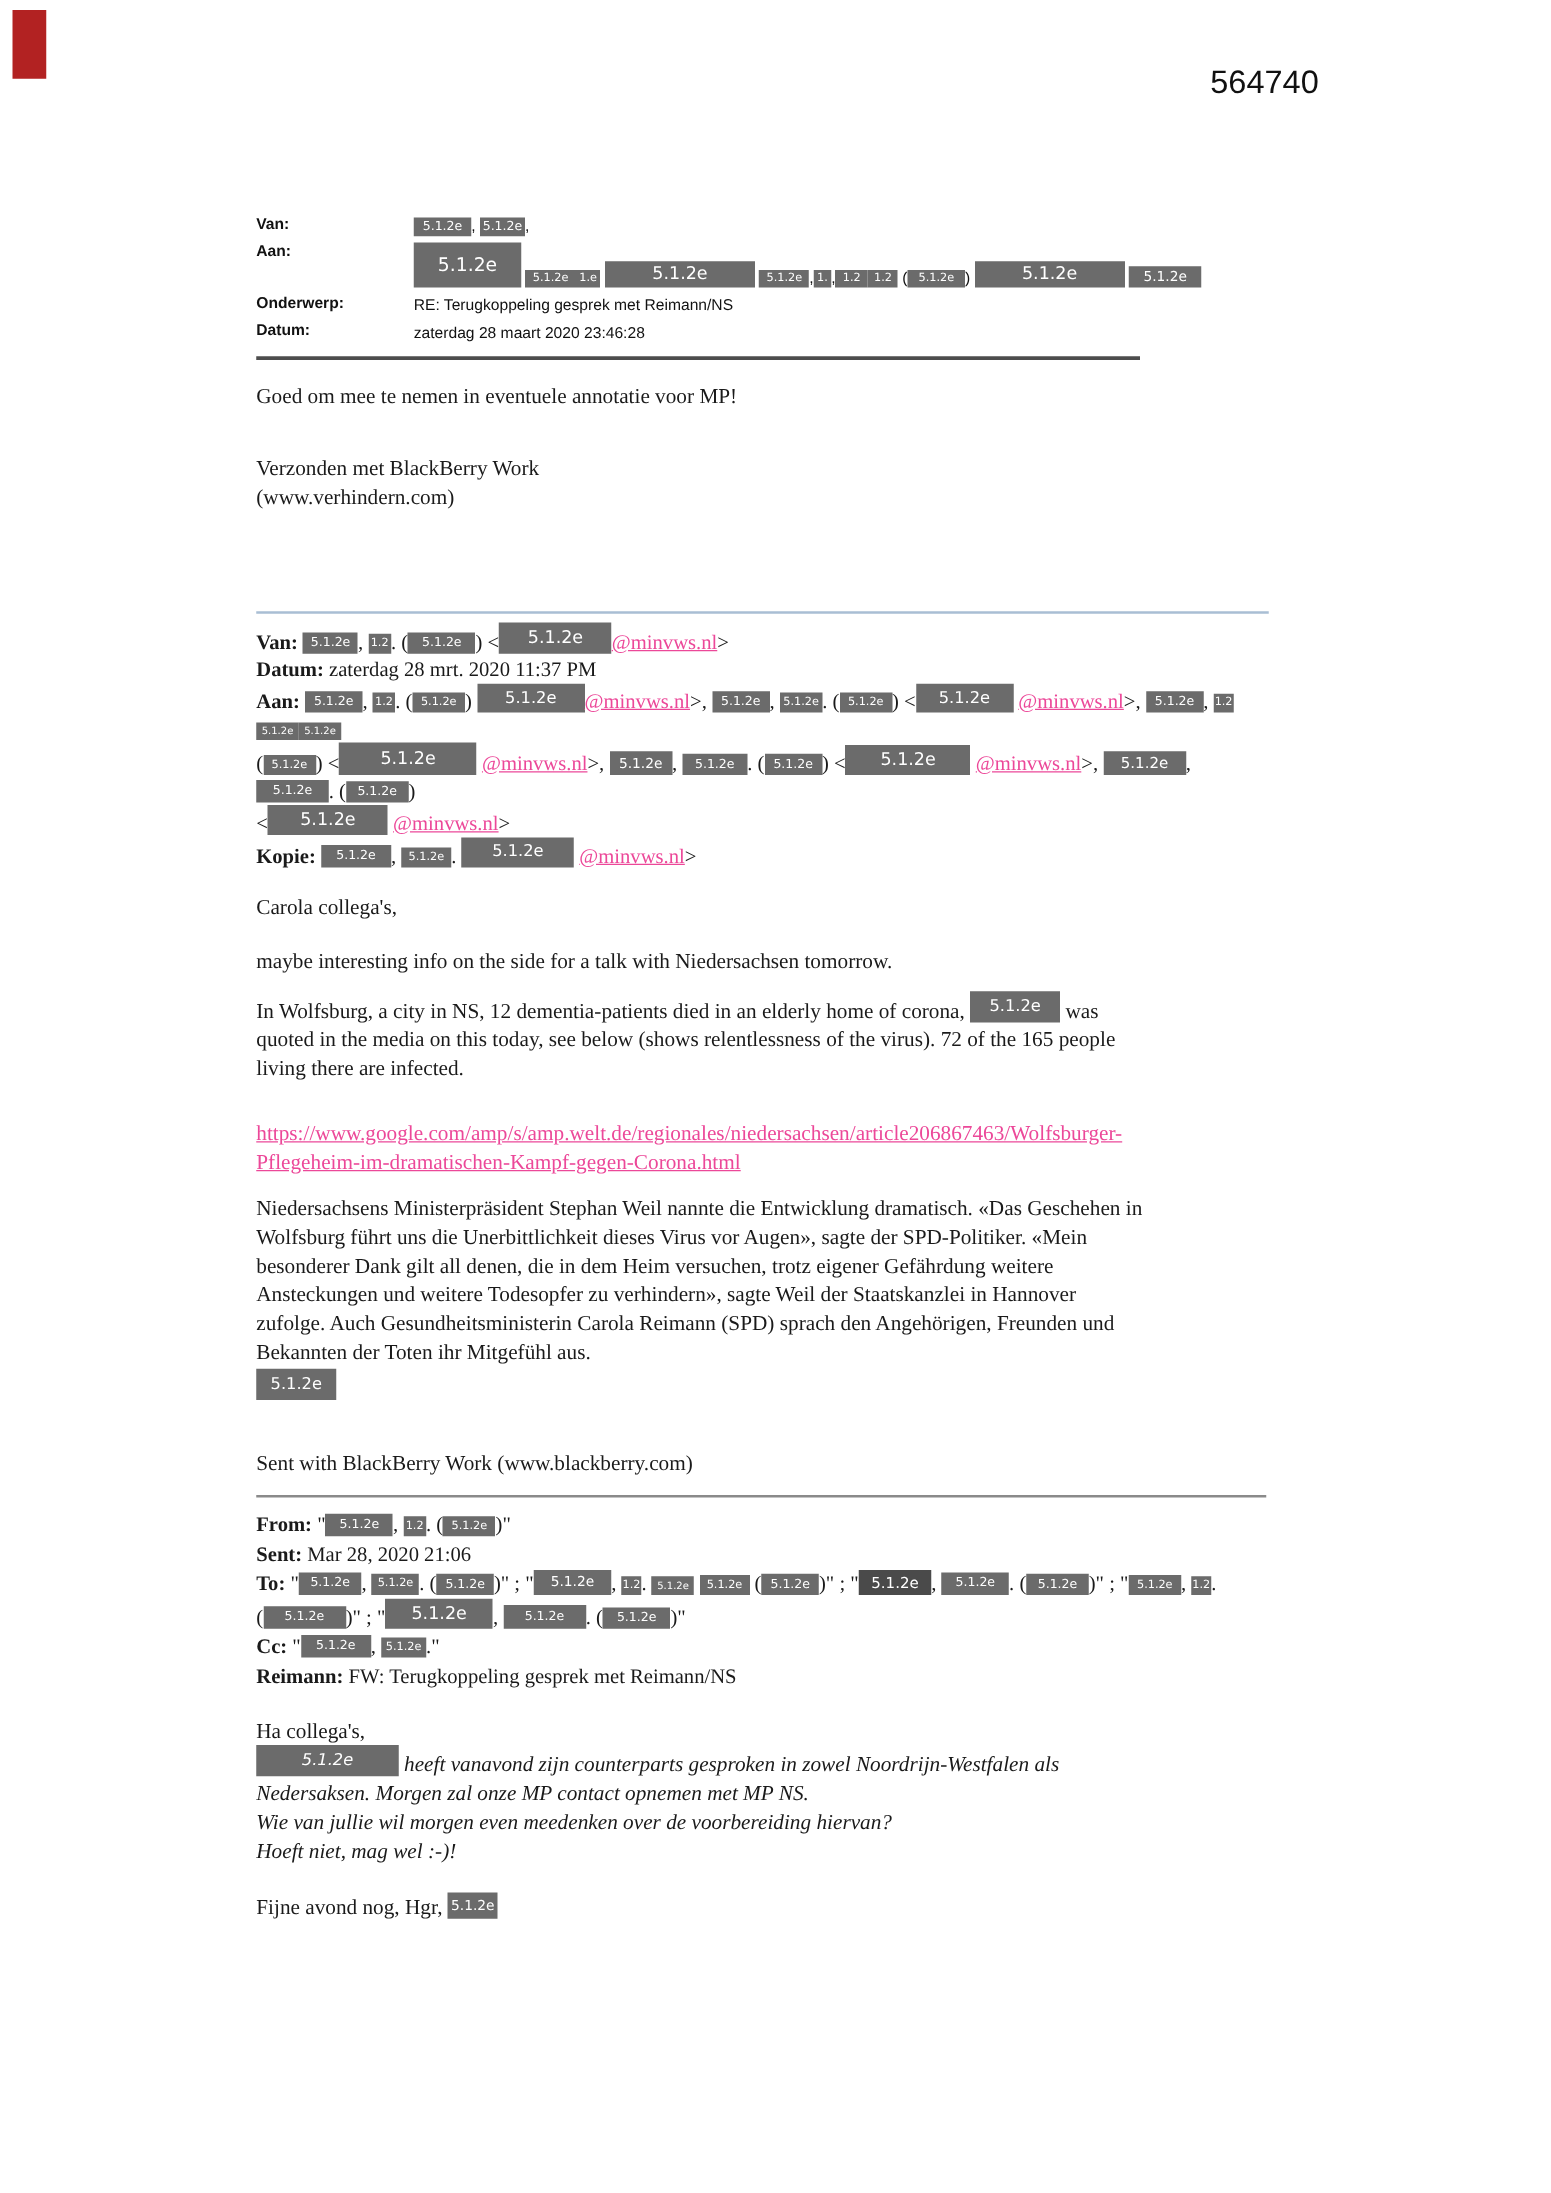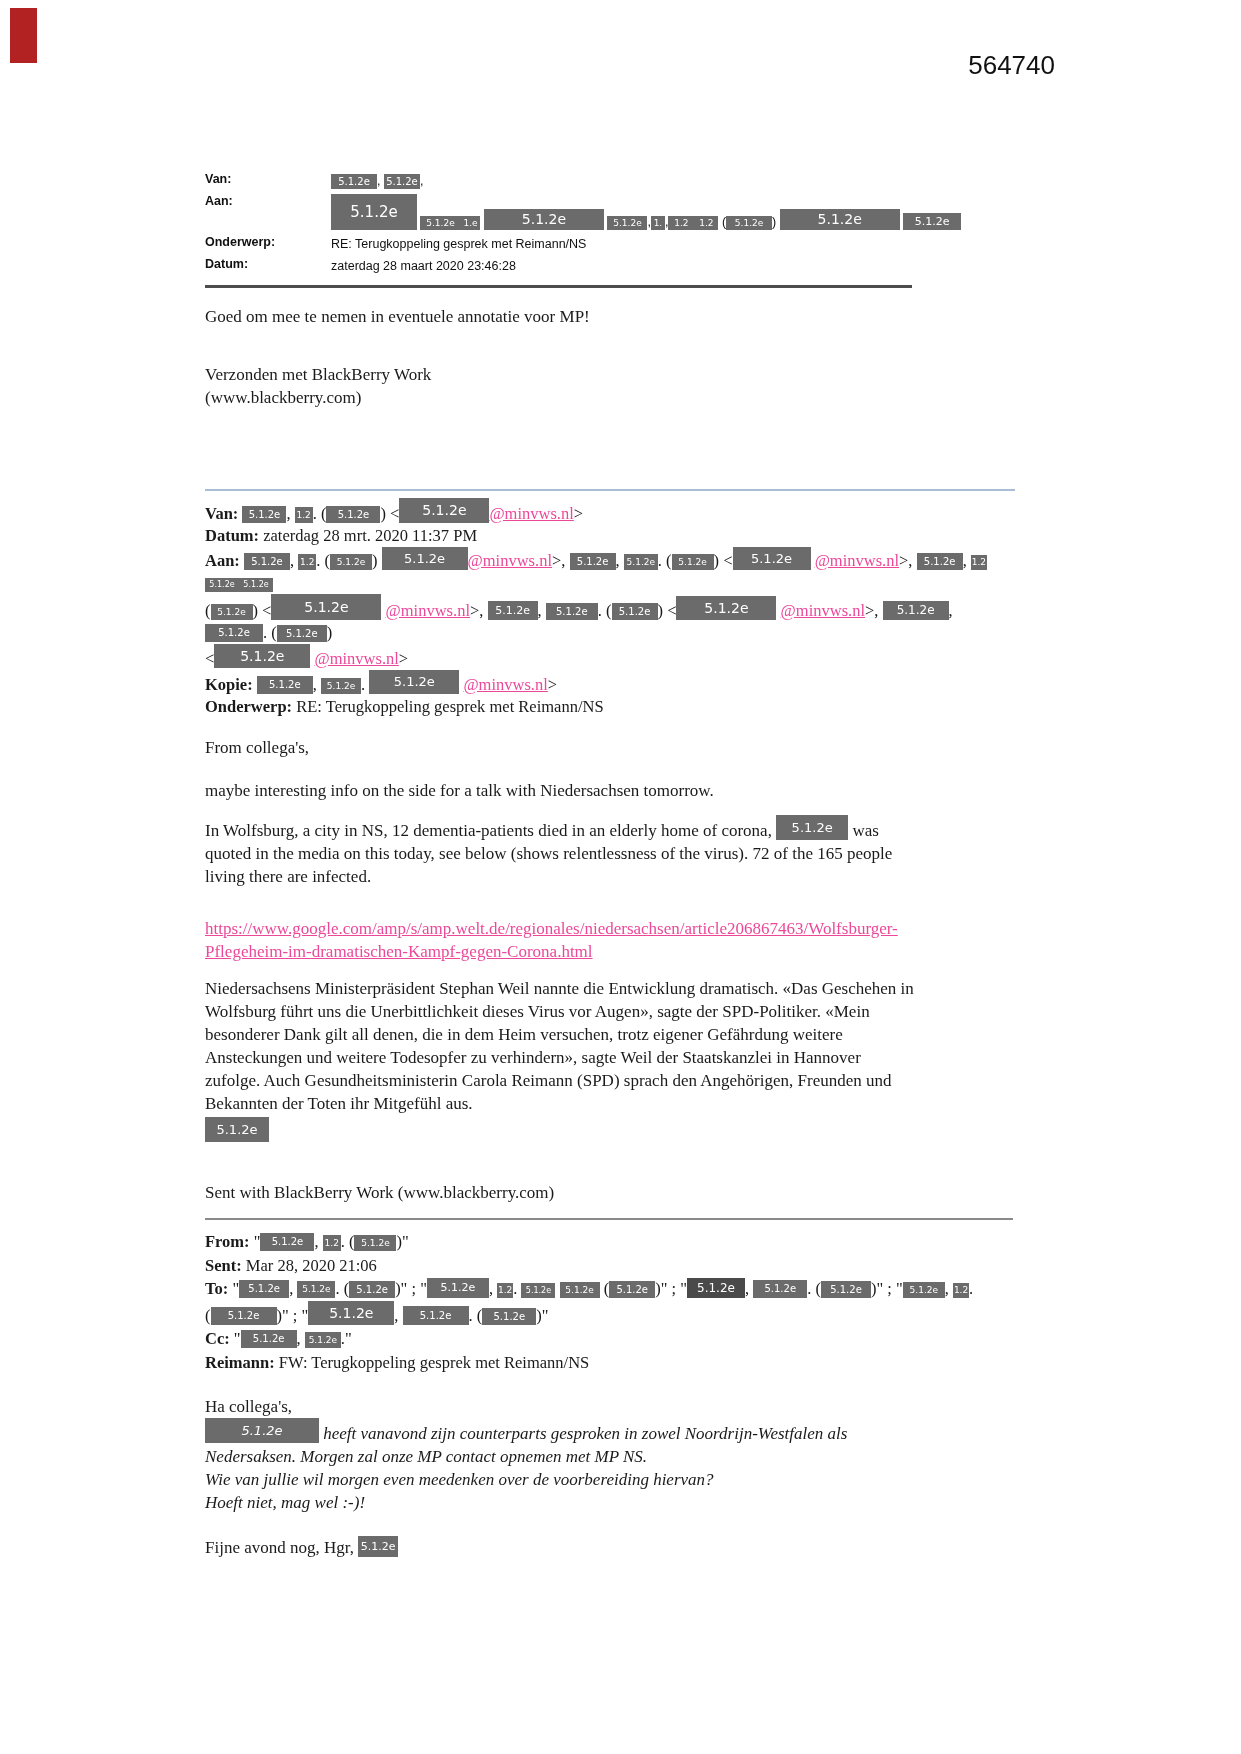--- a/index.html
+++ b/index.html
@@ -82,36 +82,35 @@
         <span class="h1-label">Datum:</span>
         <span class="h1-value">zaterdag 28 maart 2020 23:46:28</span>
       </div>
     </div>
     <hr class="rule1">
 
     <div class="intro para">Goed om mee te nemen in eventuele annotatie voor MP!</div>
 
     <div class="bb">
       <div>Verzonden met BlackBerry Work</div>
-      <div>(www.blackberry.com)</div>
+      <div>(www.verhindern.com)</div>
     </div>
 
     <hr class="rule2">
 
     <div class="hserif h2">
         <div class="hline"><span class="bold">Van:</span><span> </span><span class="rd" style="width: 44px; height: 17px; font-size: 10px; line-height: 17px;">5.1.2e</span><span>, </span><span class="rd" style="width: 18px; height: 16px; font-size: 9px; line-height: 16px;">1.2</span><span>. (</span><span class="rd" style="width: 54px; height: 17px; font-size: 10px; line-height: 17px;">5.1.2e</span><span>) &lt;</span><span class="rd" style="width: 90px; height: 25px; font-size: 14px; line-height: 25px;">5.1.2e</span><span class="lk">@minvws.nl</span><span>&gt;</span></div>
         <div class="hline"><span class="bold">Datum:</span><span> zaterdag 28 mrt. 2020 11:37 PM</span></div>
         <div class="hline"><span class="bold">Aan:</span><span> </span><span class="rd" style="width: 46px; height: 17px; font-size: 10px; line-height: 17px;">5.1.2e</span><span>, </span><span class="rd" style="width: 18px; height: 16px; font-size: 9px; line-height: 16px;">1.2</span><span>. (</span><span class="rd" style="width: 42px; height: 16px; font-size: 9px; line-height: 16px;">5.1.2e</span><span>) </span><span class="rd" style="width: 86px; height: 23px; font-size: 13px; line-height: 23px;">5.1.2e</span><span class="lk">@minvws.nl</span><span>&gt;, </span><span class="rd" style="width: 46px; height: 17px; font-size: 10px; line-height: 17px;">5.1.2e</span><span>, </span><span class="rd" style="width: 34px; height: 16px; font-size: 9px; line-height: 16px;">5.1.2e</span><span>. (</span><span class="rd" style="width: 42px; height: 16px; font-size: 9px; line-height: 16px;">5.1.2e</span><span>) &lt;</span><span class="rd" style="width: 78px; height: 23px; font-size: 13px; line-height: 23px;">5.1.2e</span><span> </span><span class="lk">@minvws.nl</span><span>&gt;, </span><span class="rd" style="width: 46px; height: 17px; font-size: 10px; line-height: 17px;">5.1.2e</span><span>, </span><span class="rd" style="width: 16px; height: 15px; font-size: 9px; line-height: 15px;">1.2</span><span> </span><span class="rd" style="width: 34px; height: 14px; font-size: 8px; line-height: 14px;">5.1.2e</span><span class="rd" style="width: 34px; height: 14px; font-size: 8px; line-height: 14px;">5.1.2e</span></div>
         <div class="hline"><span>(</span><span class="rd" style="width: 42px; height: 16px; font-size: 9px; line-height: 16px;">5.1.2e</span><span>) &lt;</span><span class="rd" style="width: 110px; height: 26px; font-size: 14px; line-height: 26px;">5.1.2e</span><span> </span><span class="lk">@minvws.nl</span><span>&gt;, </span><span class="rd" style="width: 50px; height: 19px; font-size: 11px; line-height: 19px;">5.1.2e</span><span>, </span><span class="rd" style="width: 52px; height: 17px; font-size: 10px; line-height: 17px;">5.1.2e</span><span>. (</span><span class="rd" style="width: 46px; height: 17px; font-size: 10px; line-height: 17px;">5.1.2e</span><span>) &lt;</span><span class="rd" style="width: 100px; height: 24px; font-size: 14px; line-height: 24px;">5.1.2e</span><span> </span><span class="lk">@minvws.nl</span><span>&gt;, </span><span class="rd" style="width: 66px; height: 19px; font-size: 12px; line-height: 19px;">5.1.2e</span><span>, </span><span class="rd" style="width: 58px; height: 18px; font-size: 10px; line-height: 18px;">5.1.2e</span><span>. (</span><span class="rd" style="width: 50px; height: 17px; font-size: 10px; line-height: 17px;">5.1.2e</span><span>)</span></div>
         <div class="hline"><span>&lt;</span><span class="rd" style="width: 96px; height: 24px; font-size: 14px; line-height: 24px;">5.1.2e</span><span> </span><span class="lk">@minvws.nl</span><span>&gt;</span></div>
         <div class="hline"><span class="bold">Kopie:</span><span> </span><span class="rd" style="width: 56px; height: 18px; font-size: 10px; line-height: 18px;">5.1.2e</span><span>, </span><span class="rd" style="width: 40px; height: 16px; font-size: 9px; line-height: 16px;">5.1.2e</span><span>. </span><span class="rd" style="width: 90px; height: 24px; font-size: 13px; line-height: 24px;">5.1.2e</span><span> </span><span class="lk">@minvws.nl</span><span>&gt;</span></div>
-        <div class="hline"><span class="bold">Onderwerp:</span><span> RE: Terugkoppeling gesprek met Reimann/NS</span></div>
       </div>
 
-    <div class="para greeting">From collega's,</div>
+    <div class="para greeting">Carola collega's,</div>
     <div class="para p1">maybe interesting info on the side for a talk with Niedersachsen tomorrow.</div>
     <div class="para p2"><span>In Wolfsburg, a city in NS, 12 dementia-patients died in an elderly home of corona, </span><span class="rd" style="width: 72px; height: 25px; font-size: 13px; line-height: 25px;">5.1.2e</span><span> was quoted in the media on this today, see below (shows relentlessness of the virus). 72 of the 165 people living there are infected.</span></div>
 
     <div class="para linkblock">
       <div class="lk">https://www.google.com/amp/s/amp.welt.de/regionales/niedersachsen/article206867463/Wolfsburger-</div>
       <div class="lk">Pflegeheim-im-dramatischen-Kampf-gegen-Corona.html</div>
     </div>
 
     <div class="para p3">Niedersachsens Ministerpräsident Stephan Weil nannte die Entwicklung dramatisch. «Das Geschehen in Wolfsburg führt uns die Unerbittlichkeit dieses Virus vor Augen», sagte der SPD-Politiker. «Mein besonderer Dank gilt all denen, die in dem Heim versuchen, trotz eigener Gefährdung weitere Ansteckungen und weitere Todesopfer zu verhindern», sagte Weil der Staatskanzlei in Hannover zufolge. Auch Gesundheitsministerin Carola Reimann (SPD) sprach den Angehörigen, Freunden und Bekannten der Toten ihr Mitgefühl aus.</div>
 

